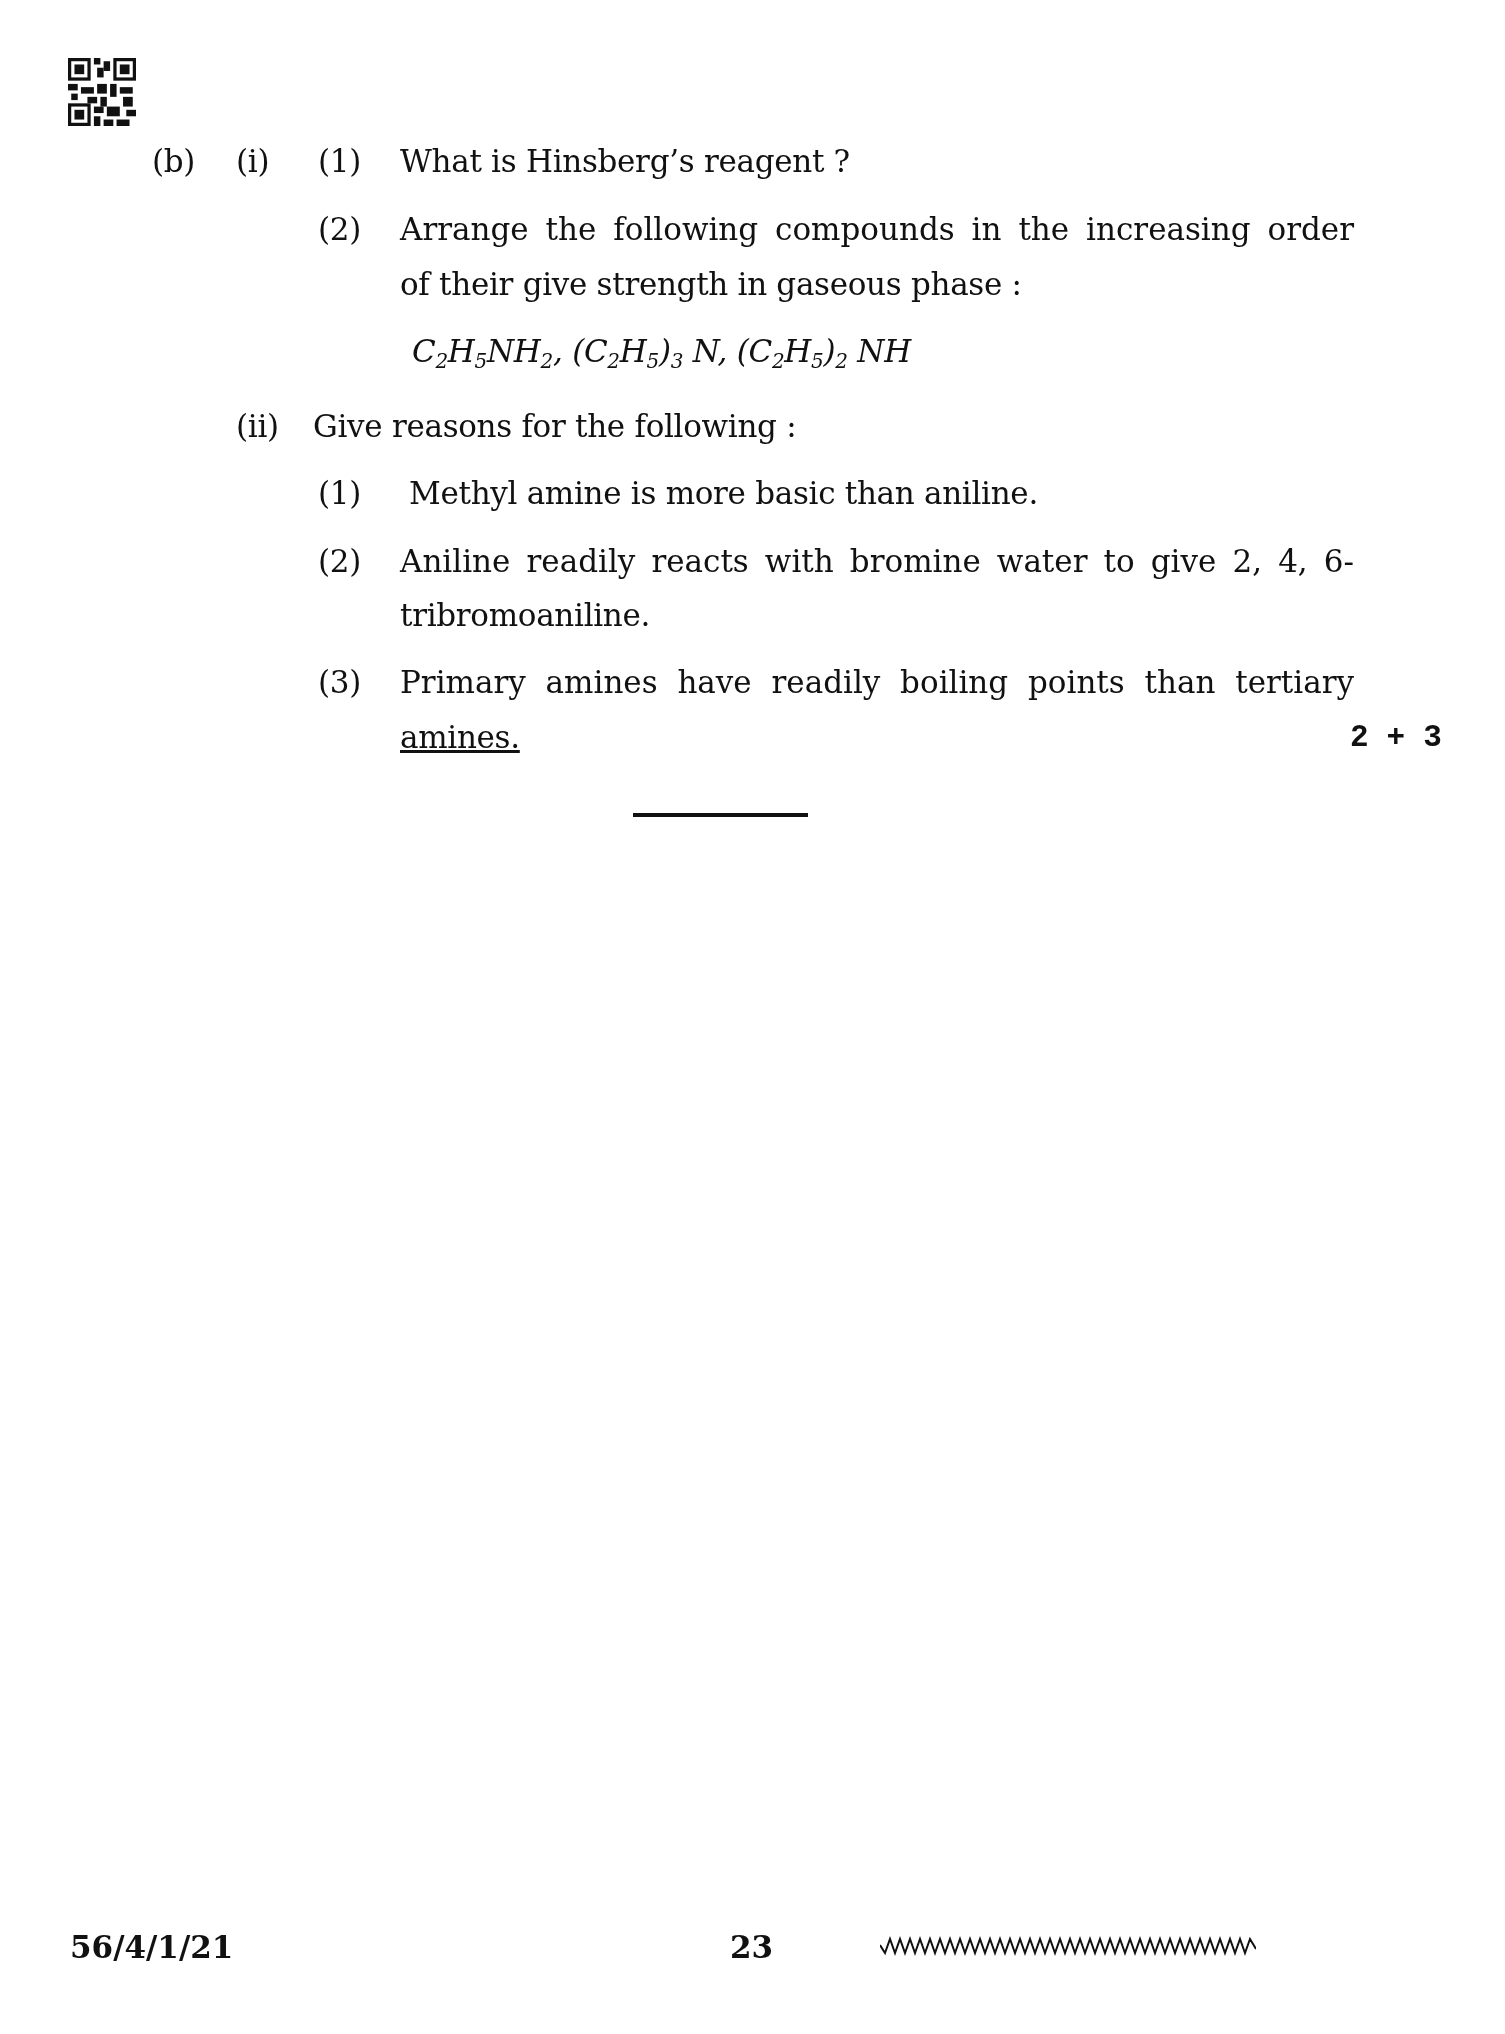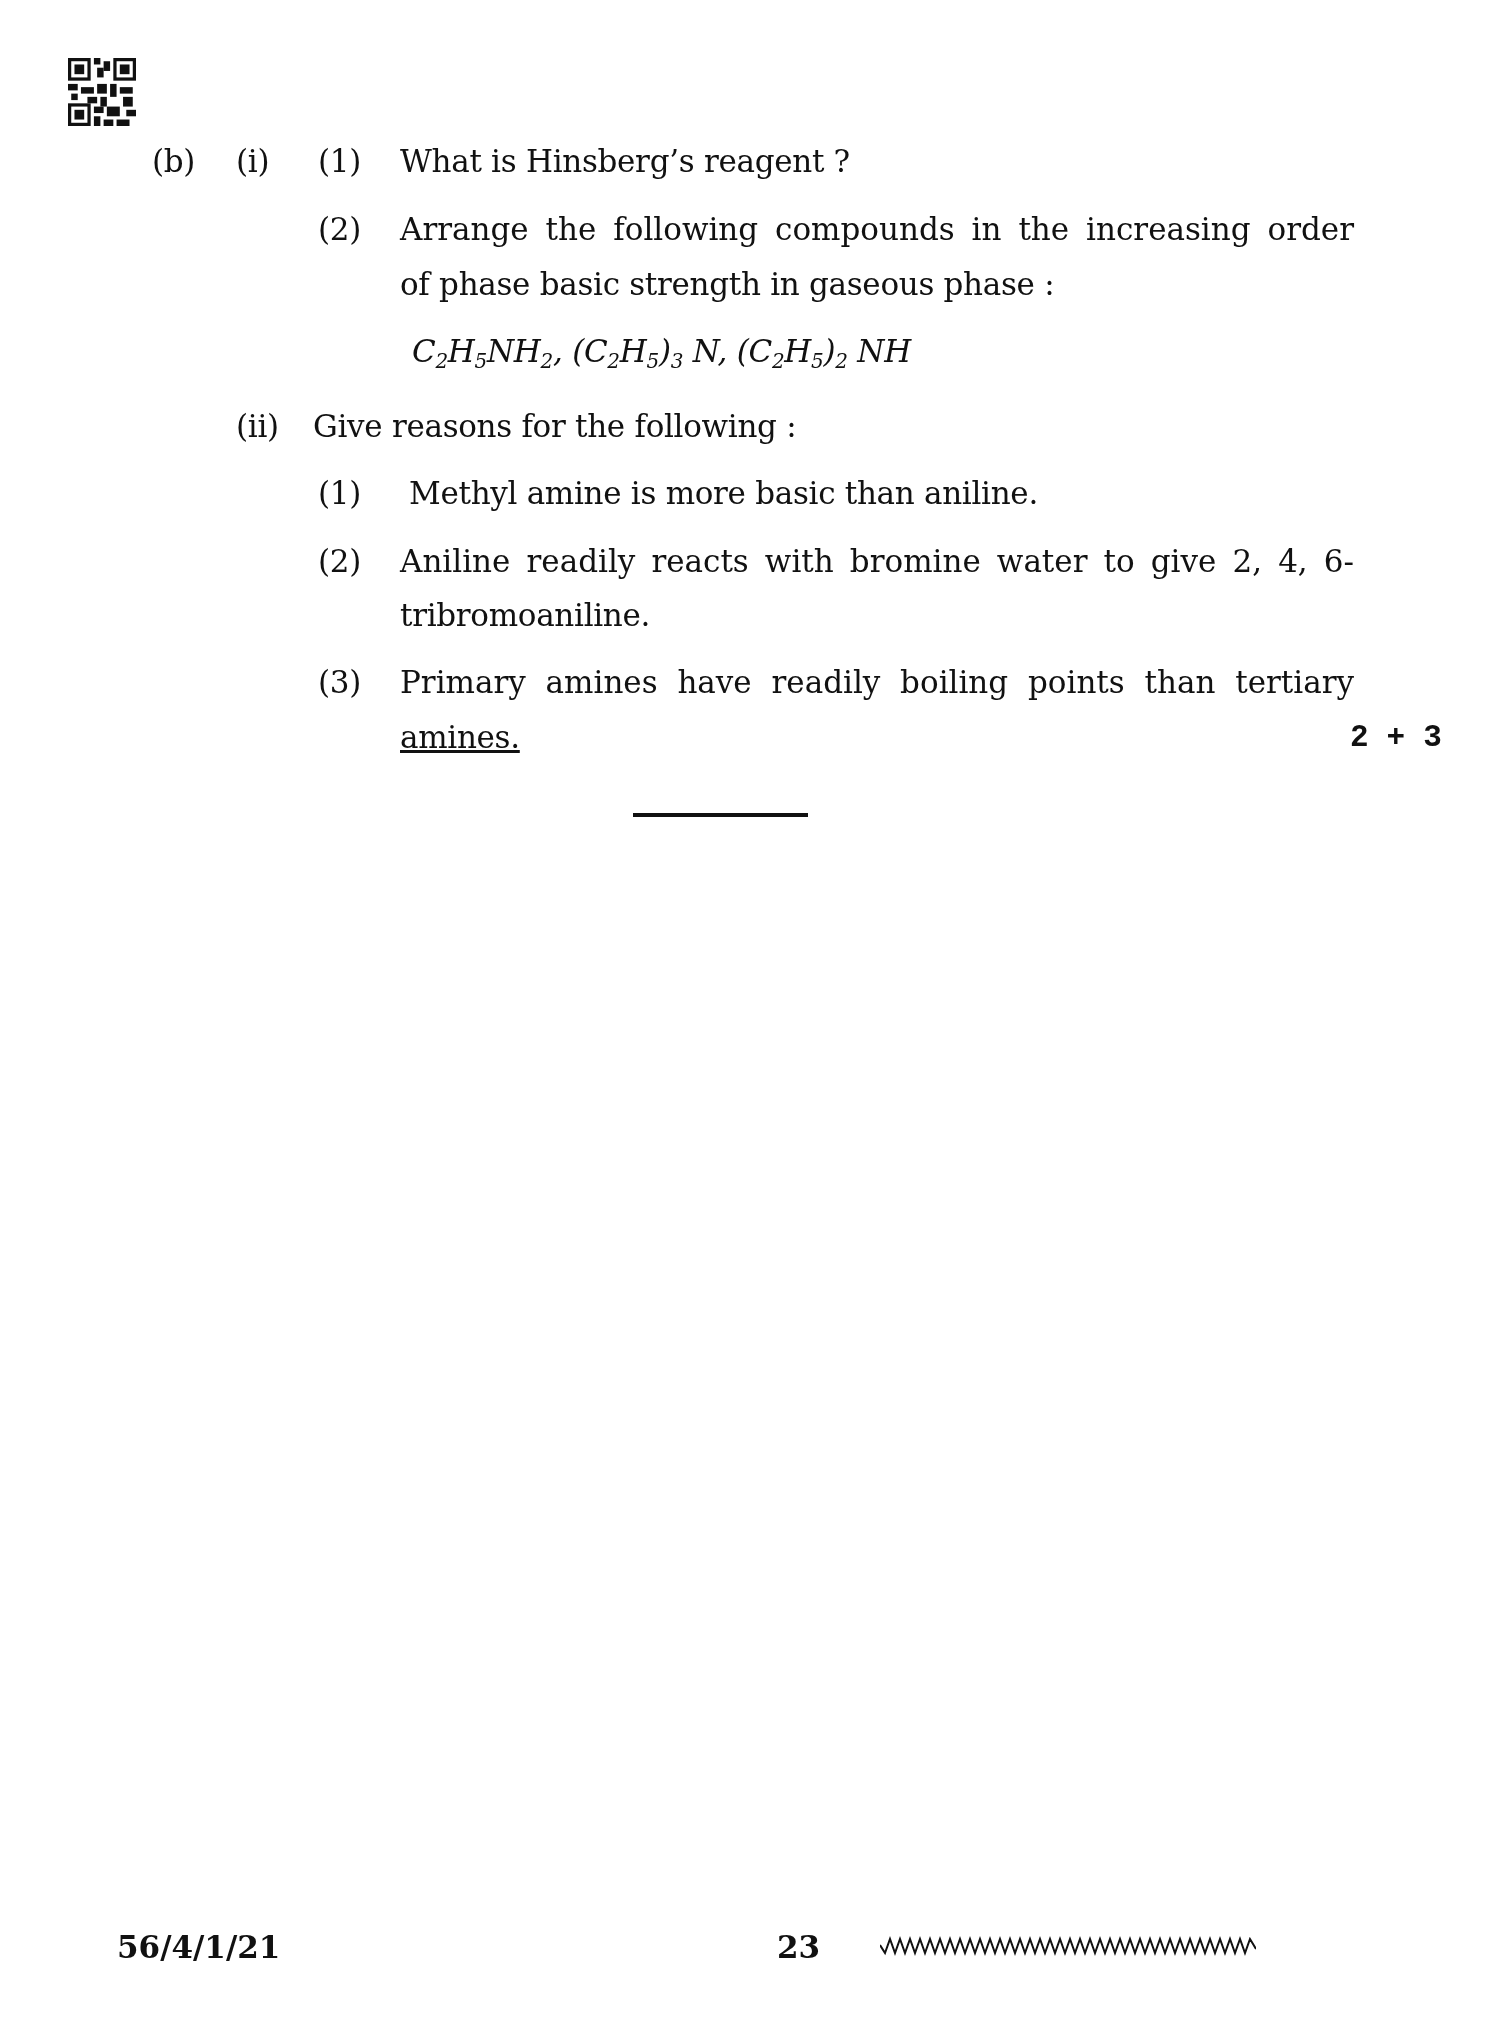--- a/index.html
+++ b/index.html
@@ -2,21 +2,21 @@
 <html><head>
 <meta charset="utf-8">
 <style>
   html,body{margin:0;padding:0;background:#fff;}
   body{width:1505px;height:2034px;position:relative;overflow:hidden;
        font-family:"DejaVu Serif","Liberation Serif",serif;color:#111;}
   .t{position:absolute;font-size:31px;line-height:1;white-space:nowrap;letter-spacing:-0.3px;}
   .just{position:absolute;font-size:31px;line-height:1;text-align:justify;text-align-last:justify;width:954px;white-space:nowrap;}
   .qr{position:absolute;left:68px;top:58px;width:68px;height:68px;}
   .rule{position:absolute;left:633px;top:813px;width:175px;height:4px;background:#111;}
-  .foot{position:absolute;font-size:31px;font-weight:bold;line-height:1;margin-left:47px;}
+  .foot{position:absolute;font-size:31px;font-weight:bold;line-height:1;}
   sub{font-size:20px;vertical-align:-6px;line-height:0;}
   .wave{position:absolute;left:880px;top:1935px;width:376px;height:22px;}
 </style>
 </head>
 <body>
 
 <svg class="qr" viewBox="0 0 21 21">
   <rect x="0" y="0" width="21" height="21" fill="#fff"></rect>
   <rect x="0" y="0" width="7" height="7" fill="#111"></rect>
     <rect x="1" y="1" width="5" height="5" fill="#fff"></rect>
@@ -47,21 +47,21 @@
     <rect x="15" y="19" width="4" height="2" fill="#111"></rect>
 </svg>
 
 <span class="t" style="left:152px;top:146px;">(b)</span>
 <span class="t" style="left:236px;top:146px;">(i)</span>
 <span class="t" style="left:318px;top:146px;">(1)</span>
 <span class="t" style="left:400px;top:146px;">What is Hinsberg’s reagent ?</span>
 
 <span class="t" style="left:318px;top:214px;">(2)</span>
 <span class="just" style="left:400px;top:214px;">Arrange the following compounds in the increasing order</span>
-<span class="t" style="left:400px;top:269px;">of phase basic strength in gaseous phase :</span>
+<span class="t" style="left:400px;top:269px;">of their give strength in gaseous phase :</span>
 
 <span class="t" style="left:412px;top:336px;font-style:italic;"><span>C</span><sub>2</sub><span>H</span><sub>5</sub><span>NH</span><sub>2</sub><span>, (C</span><sub>2</sub><span>H</span><sub>5</sub><span>)</span><sub>3</sub><span> N, (C</span><sub>2</sub><span>H</span><sub>5</sub><span>)</span><sub>2</sub><span> NH</span></span>
 
 <span class="t" style="left:236px;top:411px;">(ii)</span>
 <span class="t" style="left:313px;top:411px;">Give reasons for the following :</span>
 
 <span class="t" style="left:318px;top:478px;">(1)</span>
 <span class="t" style="left:400px;top:478px;margin-left:9px;">Methyl amine is more basic than aniline.</span>
 
 <span class="t" style="left:318px;top:546px;">(2)</span>

